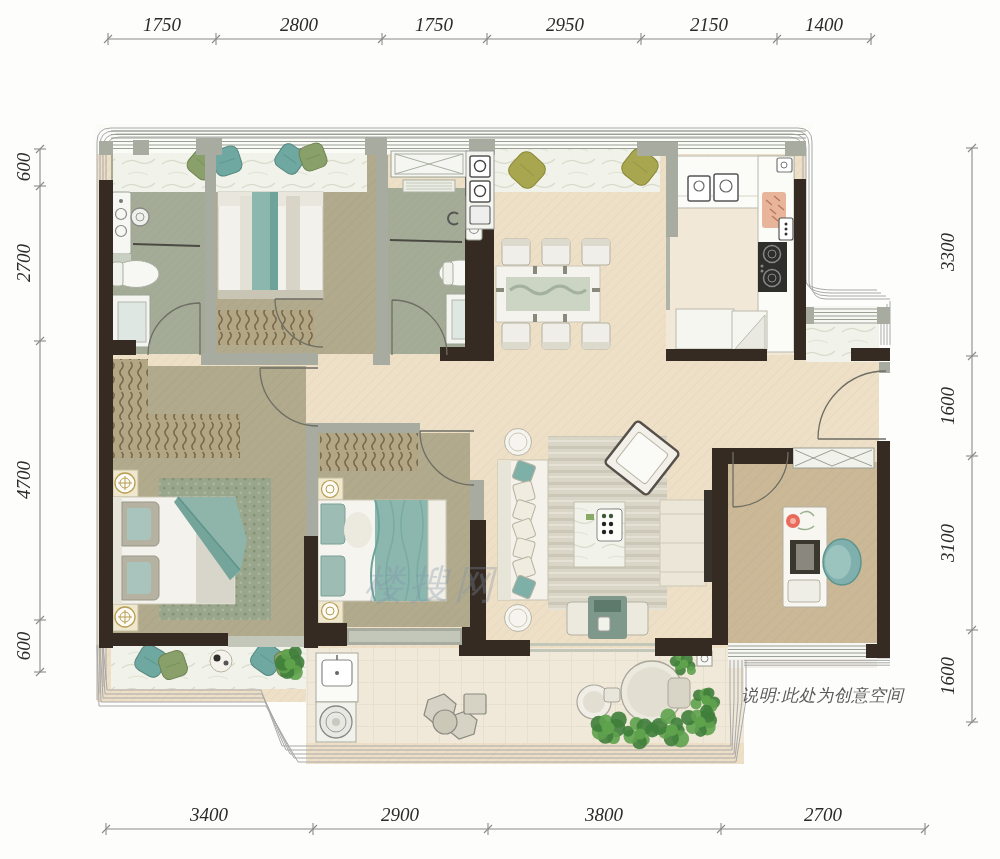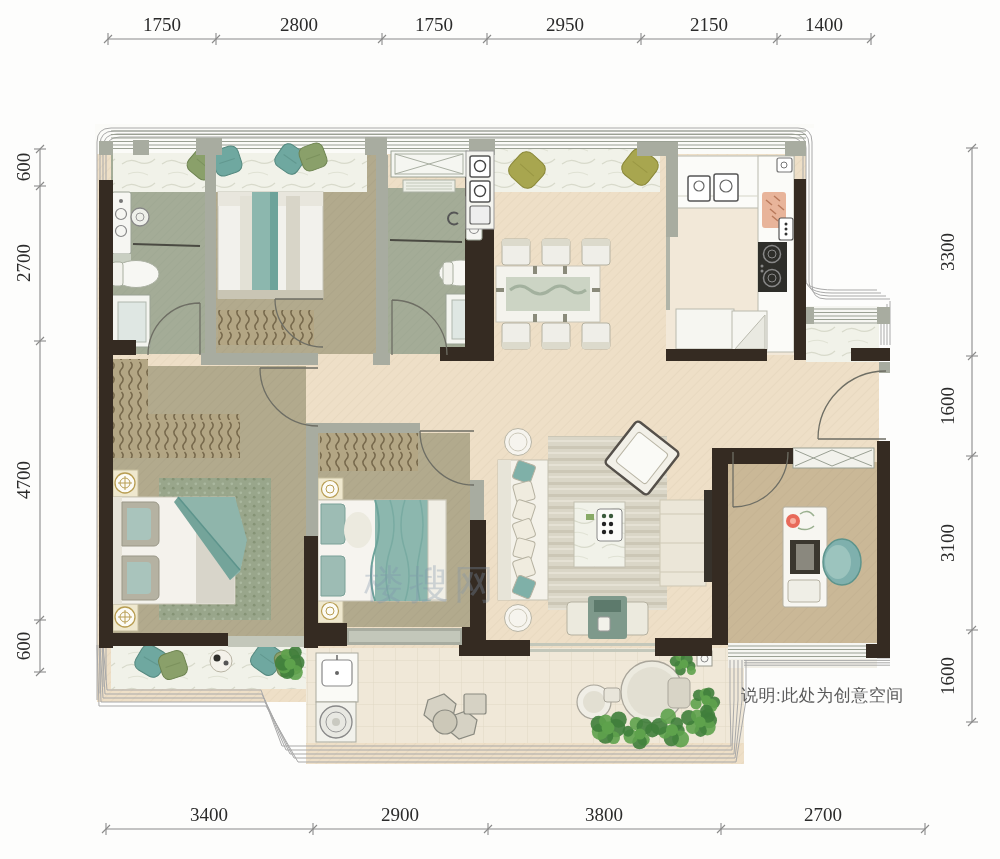--- a/index.html
+++ b/index.html
@@ -1,16 +1,16 @@
 <!DOCTYPE html>
 <html><head>
 <meta charset="utf-8">
 <style>
 html,body{margin:0;padding:0;background:#fff;}
-#page{width:1000px;height:859px;position:relative;overflow:hidden;background:#fdfdfc;}
+#page{width:1000px;height:859px;position:relative;overflow:hidden;background:#fdfdfc;font-style:italic;}
 svg{position:absolute;top:0;left:0;}
 .dim{font-family:"Liberation Serif",serif;font-size:19px;fill:#2b2b2b;}
 .note{font-family:"Liberation Sans",sans-serif;font-size:17px;fill:#5a5a5a;letter-spacing:0.5px;}
 .wm{font-family:"Liberation Sans",sans-serif;font-size:40px;fill:#7e93ab;opacity:0.32;letter-spacing:5px;}
 </style>
 </head>
 <body>
 <div id="page">
 <svg width="1000" height="859" viewBox="0 0 1000 859">
 <defs>

